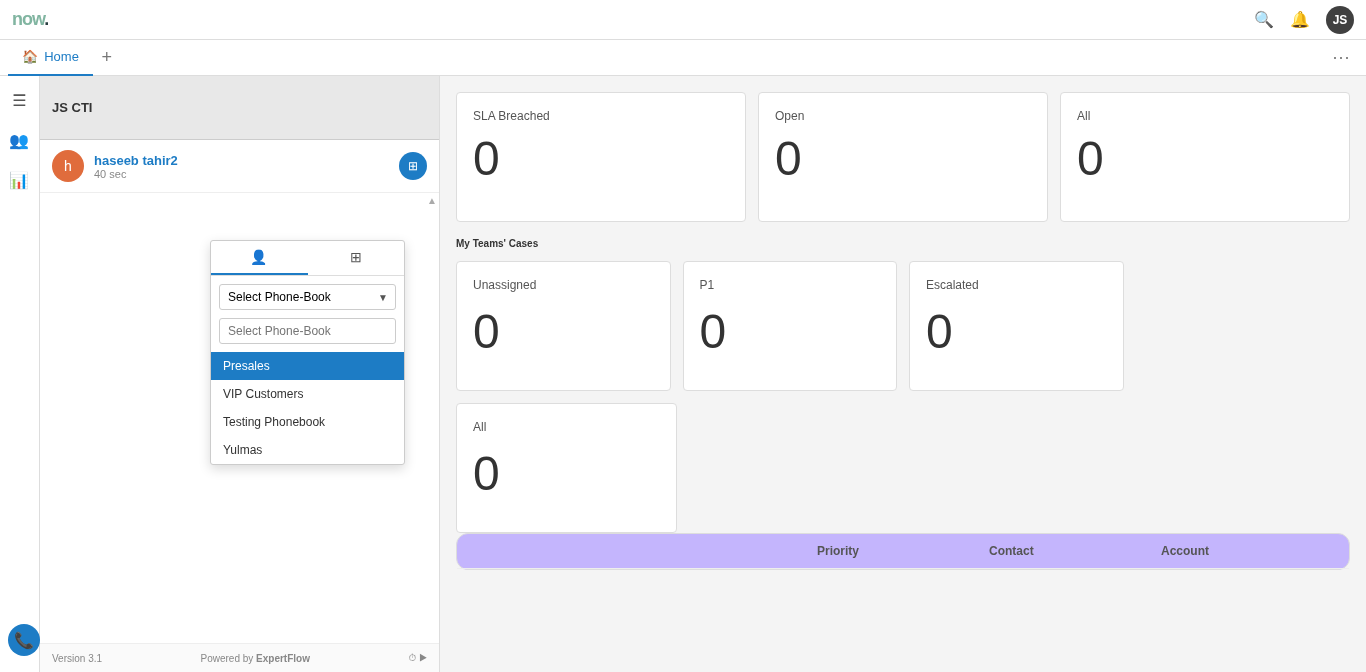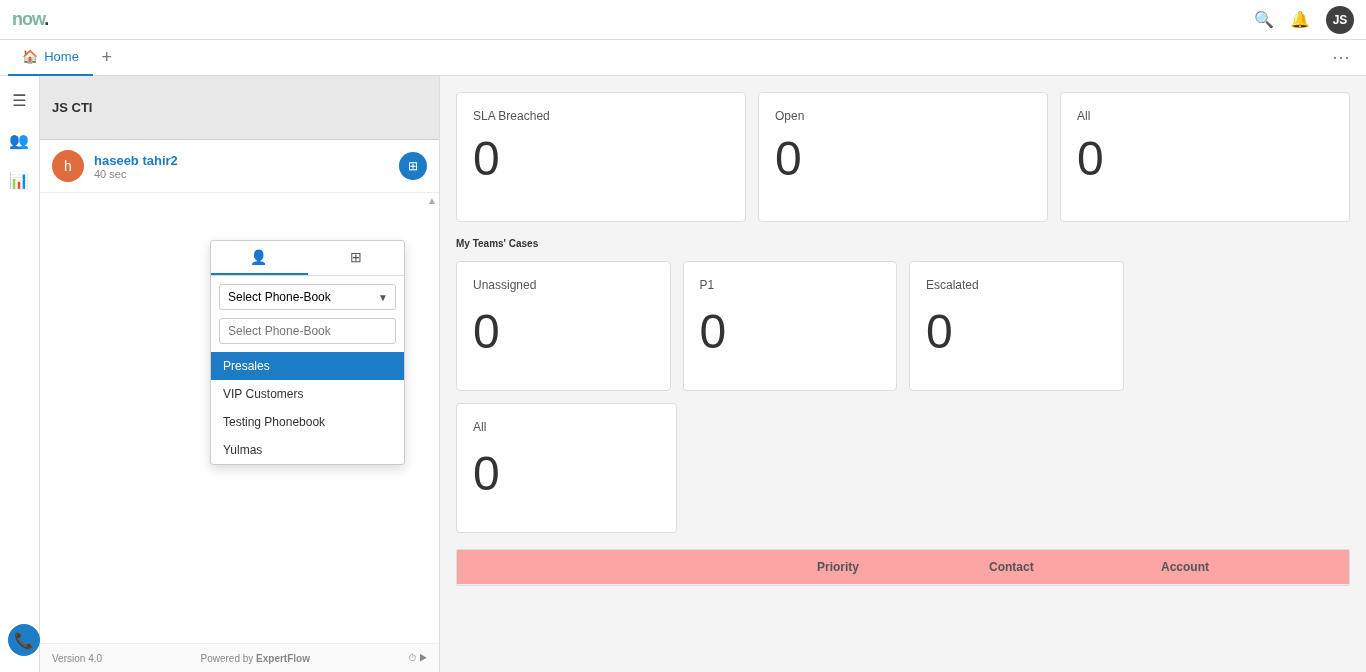--- a/index.html
+++ b/index.html
@@ -291,24 +291,23 @@
     }
     .teams-row2 {
       display: grid;
       grid-template-columns: 1fr 3fr;
       gap: 12px;
       margin-top: 12px;
     }
 
     
     .bottom-section {
-      margin-top: 16px;
-      background: #fca5a5;
+      background: #c4b5fd;
       border: 1px solid #ddd;
-      border-radius: 2px;
+      border-radius: 12px;
     }
     .bottom-table-header {
       display: grid;
       grid-template-columns: 2fr 1fr 1fr 1fr;
       padding: 10px 16px;
       border-bottom: 1px solid #eee;
       font-size: 12px;
       font-weight: 600;
       color: #555;
     }
@@ -415,21 +414,21 @@
         <ul class="dropdown-list">
           <li class="highlighted">Presales</li>
           <li>VIP Customers</li>
           <li>Testing Phonebook</li>
           <li>Yulmas</li>
         </ul>
       </div>
     </div>
 
     <div class="cti-footer">
-      <span>Version 4.0</span>
+      <span>Version 3.1</span>
       <span>
         <span>Powered by</span>
         <strong>ExpertFlow</strong>
       </span>
       <span>⏱ ▶</span>
     </div>
   </div>
 
   <div class="content-area">
 

